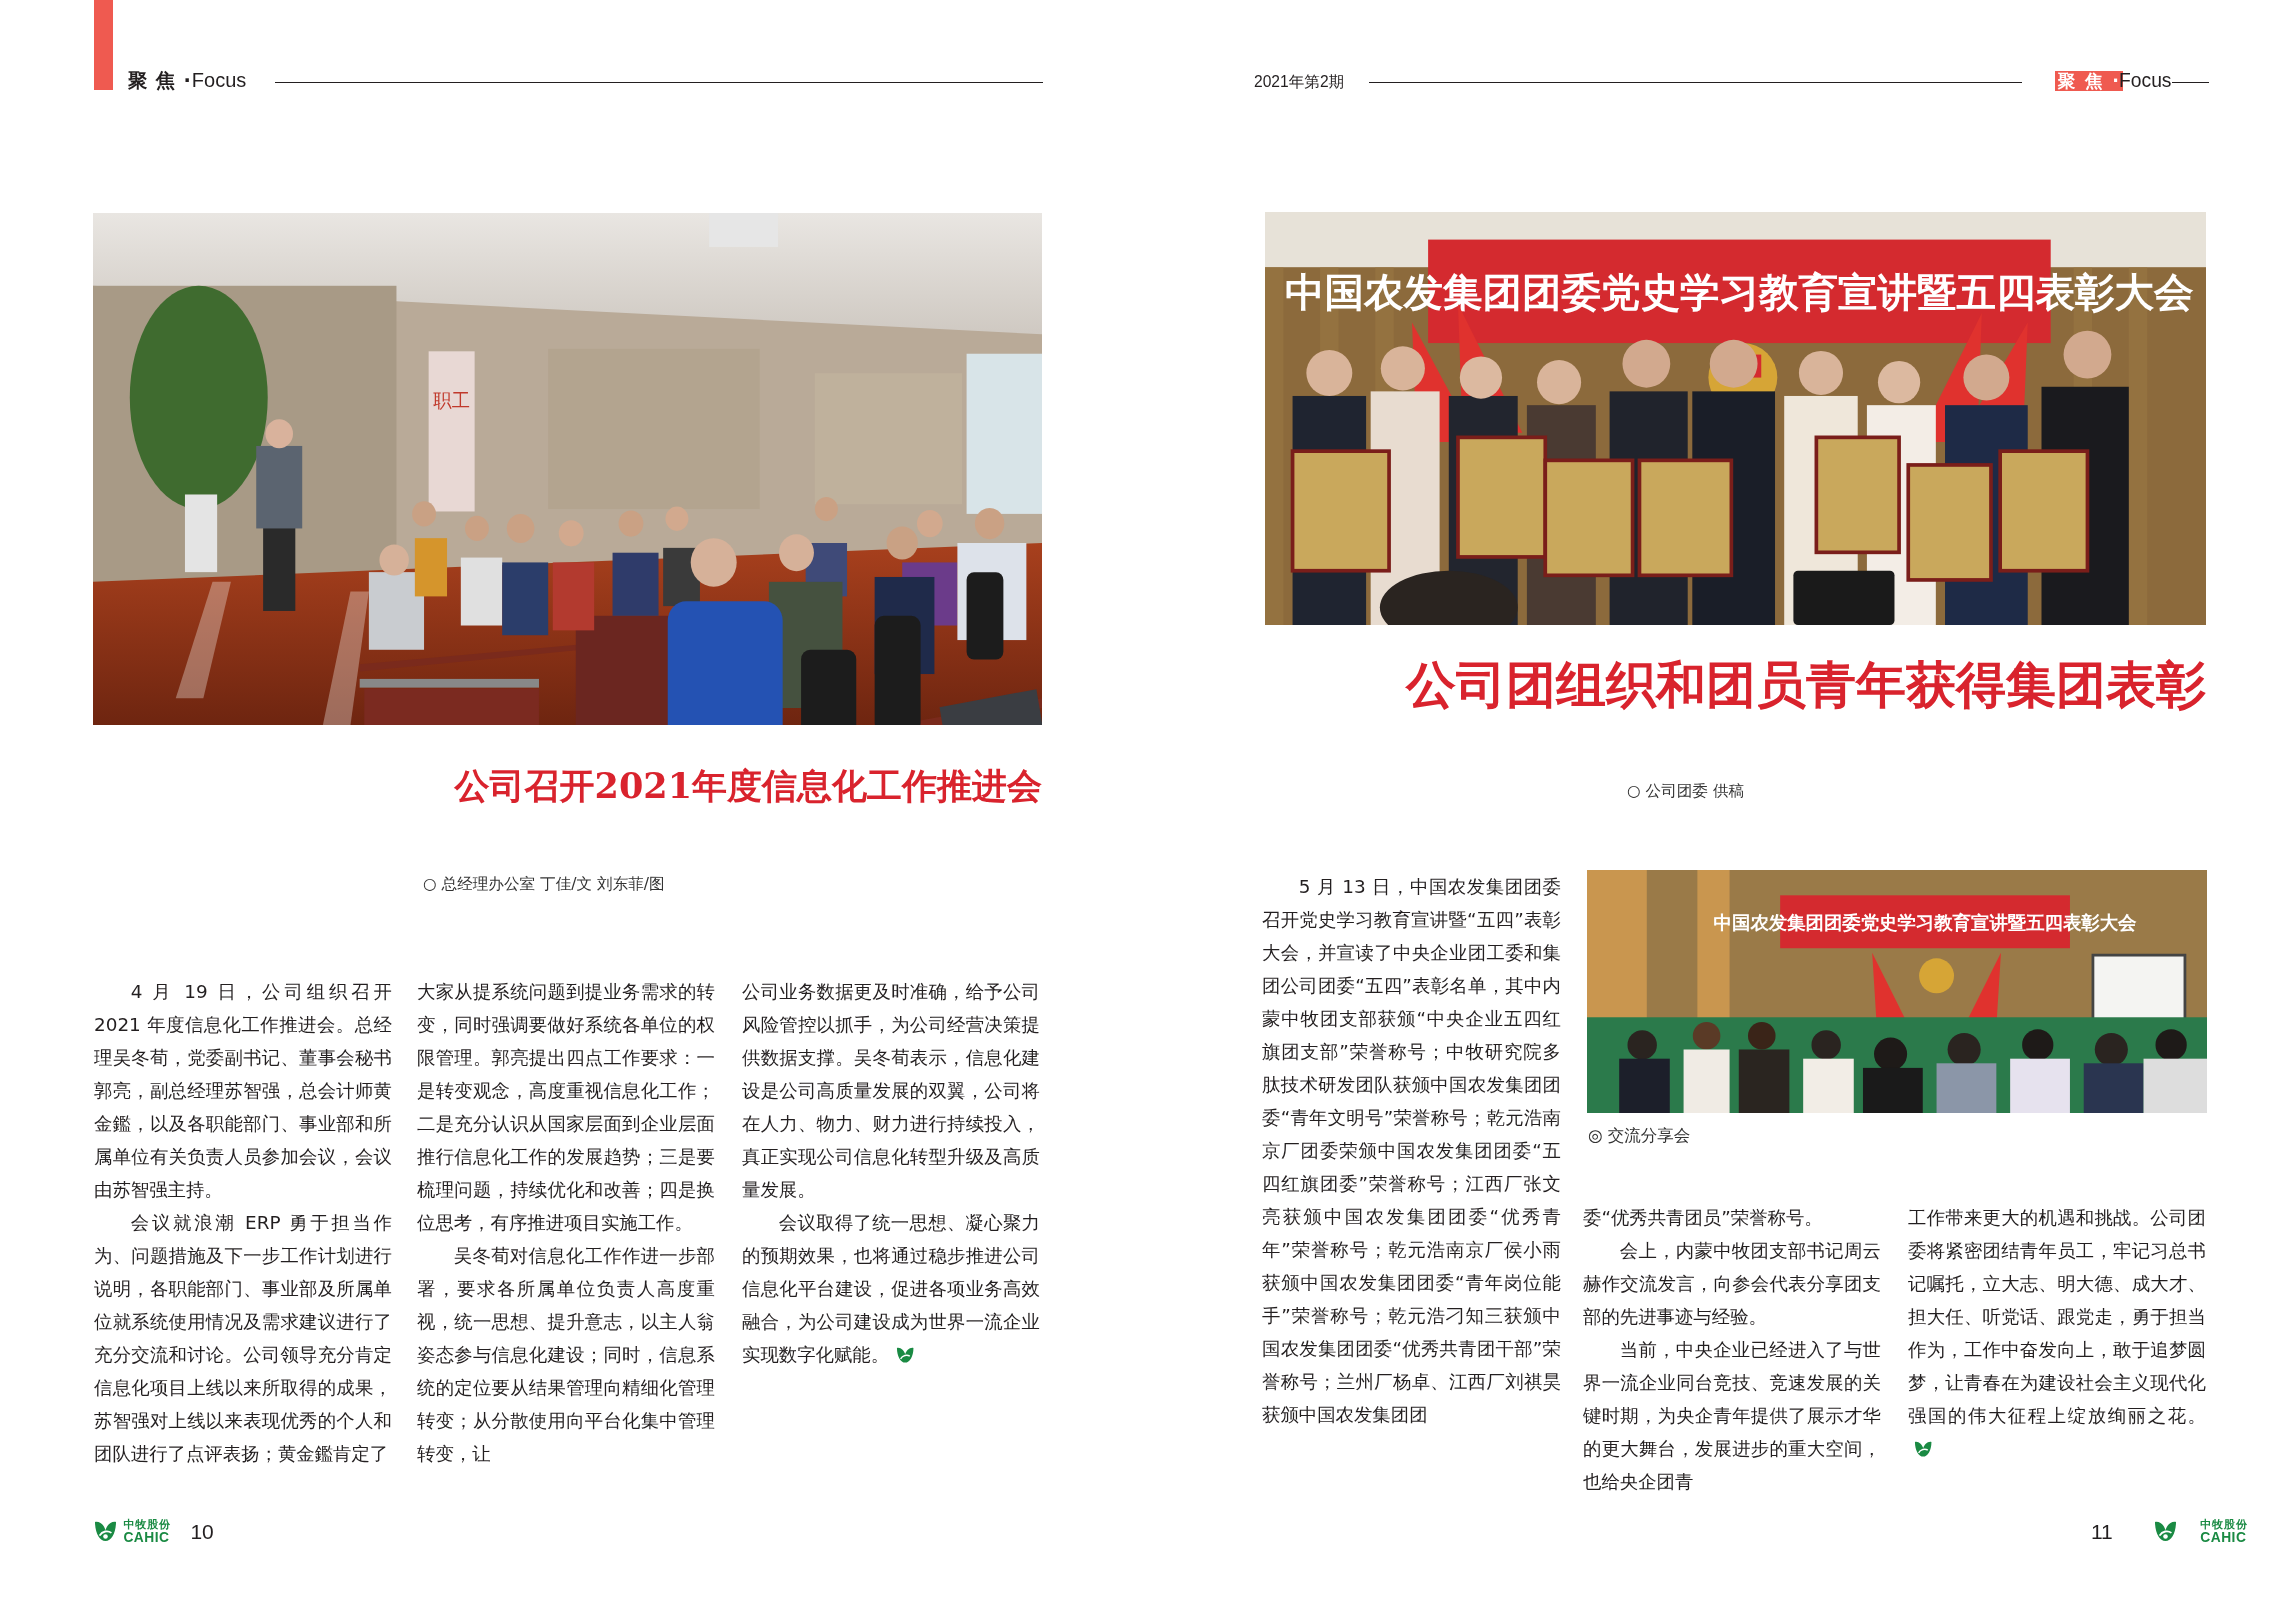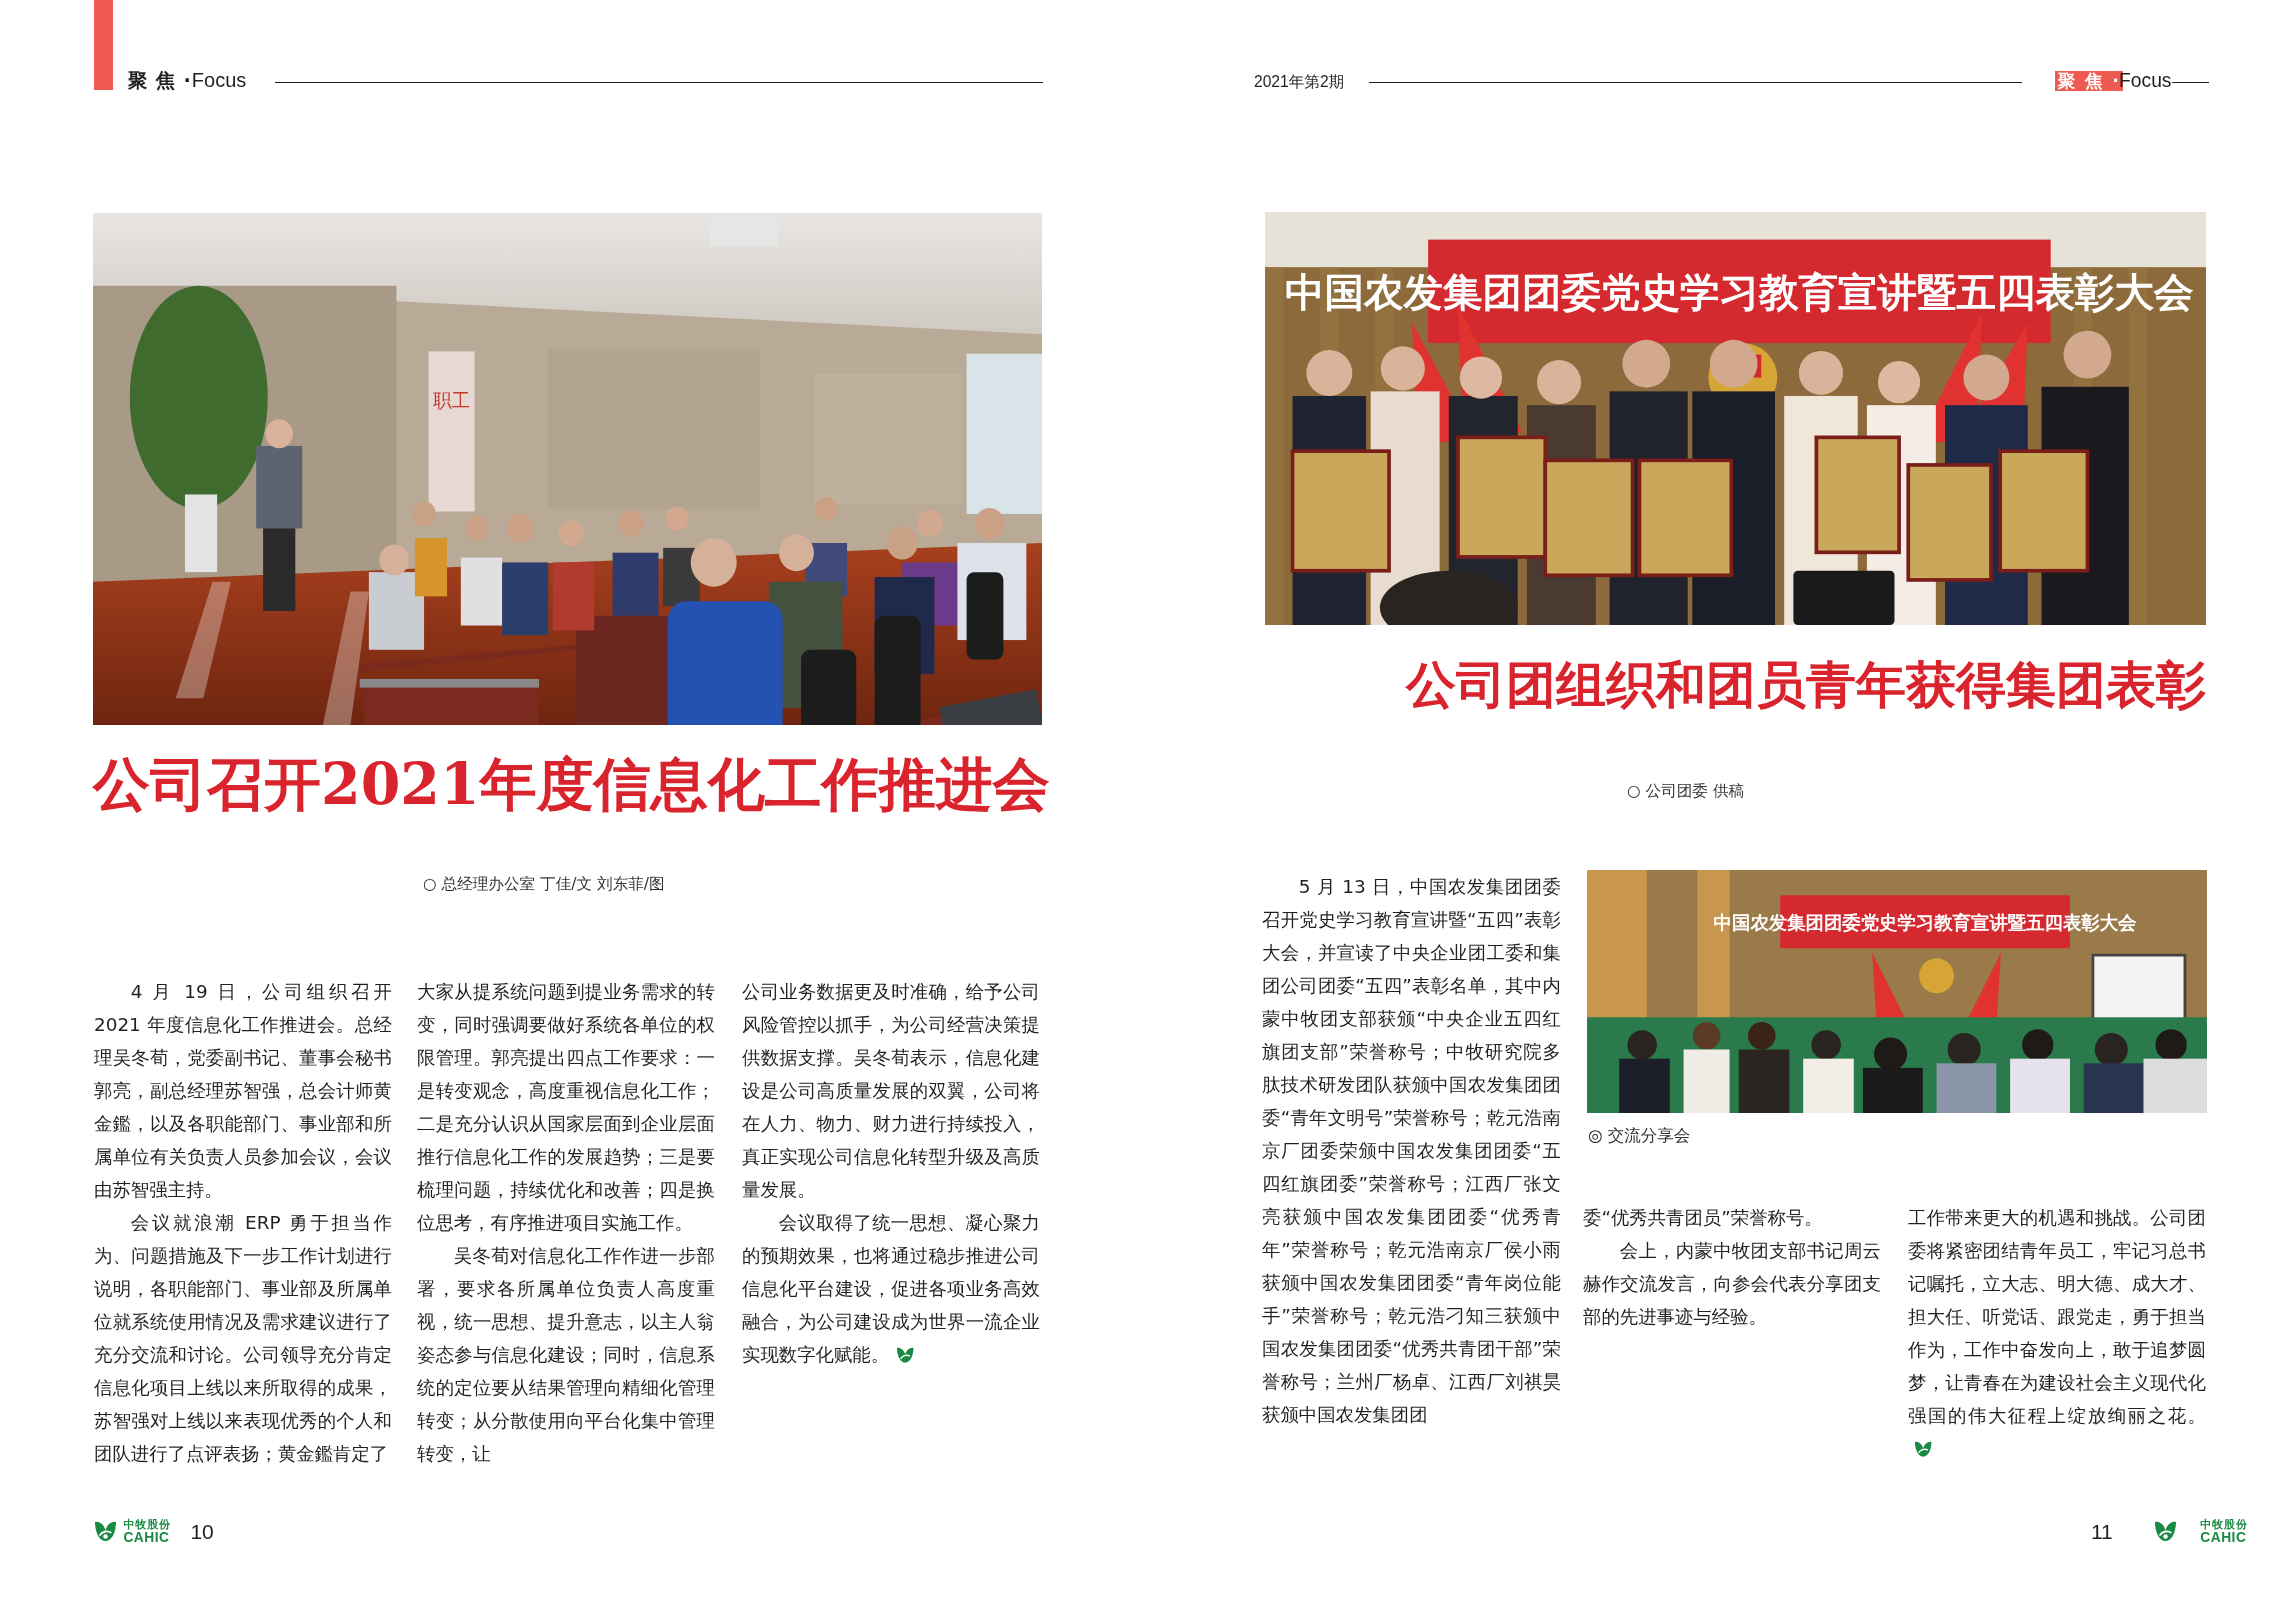--- a/index.html
+++ b/index.html
@@ -119,21 +119,21 @@
       <rect x="1540" y="900" width="120" height="300" rx="20"></rect>
       <rect x="1700" y="830" width="100" height="240" rx="20"></rect>
       <rect x="1900" y="740" width="80" height="180" rx="16"></rect>
     </g>
     <rect x="1850" y="1000" width="214" height="120" fill="#3a3d42" transform="rotate(-10 1950 1060)"></rect>
 
     <rect x="1340" y="0" width="150" height="70" fill="#e6e6e6"></rect>
   </svg>
 </div>
 
-<div class="abs title" style="left:93px;top:747px;width:949px;font-size:57px;">公司召开2021年度信息化工作推进会</div>
+<div class="abs title" style="left:93px;top:763px;width:949px;font-size:35px;">公司召开2021年度信息化工作推进会</div>
 <div class="abs byline" style="left:423px;top:874px;">○ 总经理办公室  丁佳/文    刘东菲/图</div>
 
 <div class="abs col" style="left:94px;top:975px;width:298px;">
   <p>4 月 19 日，公司组织召开 2021 年度信息化工作推进会。总经理吴冬荀，党委副书记、董事会秘书郭亮，副总经理苏智强，总会计师黄金鑑，以及各职能部门、事业部和所属单位有关负责人员参加会议，会议由苏智强主持。</p>
   <p>会议就浪潮 ERP 勇于担当作为、问题措施及下一步工作计划进行说明，各职能部门、事业部及所属单位就系统使用情况及需求建议进行了充分交流和讨论。公司领导充分肯定信息化项目上线以来所取得的成果，苏智强对上线以来表现优秀的个人和团队进行了点评表扬；黄金鑑肯定了</p>
 </div>
 <div class="abs col" style="left:417px;top:975px;width:298px;">
   <p class="cont">大家从提系统问题到提业务需求的转变，同时强调要做好系统各单位的权限管理。郭亮提出四点工作要求：一是转变观念，高度重视信息化工作；二是充分认识从国家层面到企业层面推行信息化工作的发展趋势；三是要梳理问题，持续优化和改善；四是换位思考，有序推进项目实施工作。</p>
   <p>吴冬荀对信息化工作作进一步部署，要求各所属单位负责人高度重视，统一思想、提升意志，以主人翁姿态参与信息化建设；同时，信息系统的定位要从结果管理向精细化管理转变；从分散使用向平台化集中管理转变，让</p>
 </div>
@@ -249,20 +249,21 @@
       <circle cx="1270" cy="380" r="34" fill="#1e1a18"></circle>
         <rect x="1210" y="410" width="138" height="118" fill="#ddd"></rect>
     </g>
   </svg>
 </div>
 <div class="abs caption" style="left:1588px;top:1125px;">◎  交流分享会</div>
 
 <div class="abs col" style="left:1583px;top:1201px;width:298px;">
   <p class="cont">委“优秀共青团员”荣誉称号。</p>
   <p>会上，内蒙中牧团支部书记周云赫作交流发言，向参会代表分享团支部的先进事迹与经验。</p>
+  <p>当前，中央企业已经进入了与世界一流企业同台竞技、竞速发展的关键时期，为央企青年提供了展示才华的更大舞台，发展进步的重大空间，也给央企团青</p>
 </div>
 
 <div class="abs col" style="left:1908px;top:1201px;width:298px;">
   <p class="cont"><span>工作带来更大的机遇和挑战。公司团委将紧密团结青年员工，牢记习总书记嘱托，立大志、明大德、成大才、担大任、听党话、跟党走，勇于担当作为，工作中奋发向上，敢于追梦圆梦，让青春在为建设社会主义现代化强国的伟大征程上绽放绚丽之花。</span><svg class="end-mark" viewBox="0 0 40 36">
         <path d="M2,2 C10,0 18,8 20,16 C22,8 30,0 38,2 C38,20 30,34 20,34 C10,34 2,20 2,2 Z" fill="#1a8a43"></path>
         <path d="M10,26 C14,18 24,16 30,20" stroke="#fff" stroke-width="3" fill="none"></path>
       </svg></p>
 </div>
 
 <div class="abs" style="left:94px;top:1519px;display:flex;align-items:center;gap:6.4px;">

